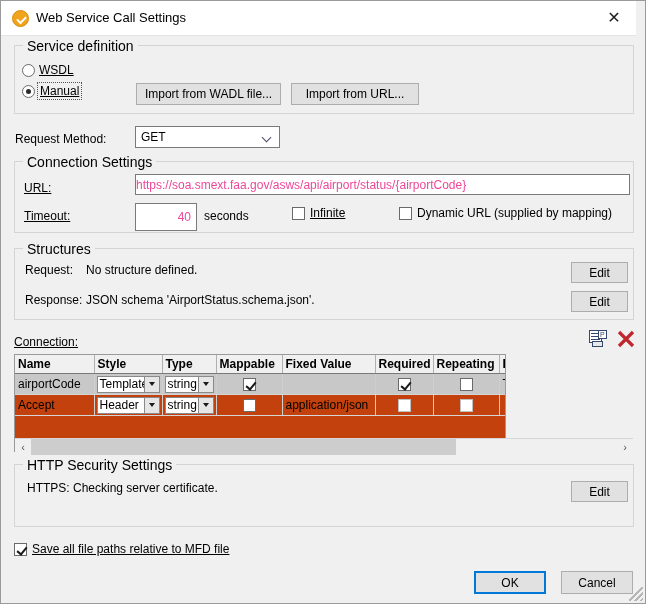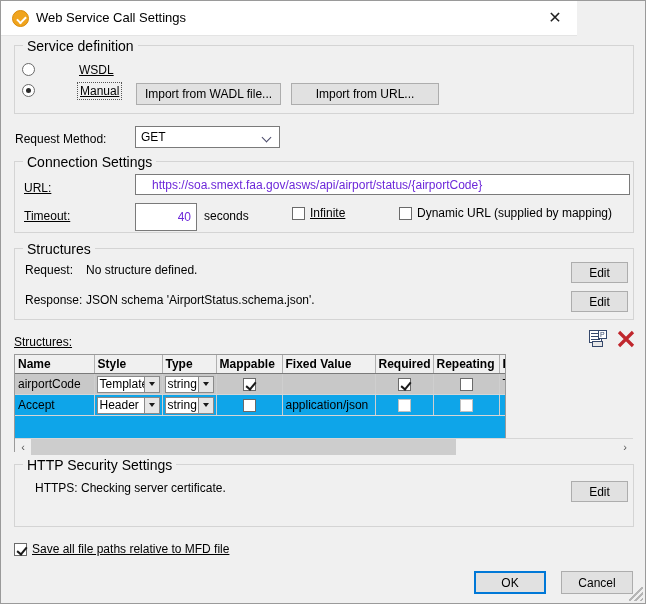--- a/index.html
+++ b/index.html
@@ -18,21 +18,21 @@
   #dialog {
     position: relative;
     width: 646px; height: 604px;
     background: #f0f0f0;
     border: 1px solid #9a9a9a;
   }
 
   
   #titlebar {
     position: absolute; left: 0; top: 0;
-    width: 576px; height: 35px;
+    width: 635px; height: 35px;
     background: #ffffff;
     border-bottom: 1px solid #e4e4e4;
   }
   #app-icon {
     position: absolute; left: 11px; top: 9px;
     width: 17px; height: 17px;
     border-radius: 50%;
     background: #f0a41e;
     border: 1px solid #d98b0a;
   }
@@ -81,21 +81,21 @@
   }
 
   .lbl {
     position: absolute;
     font-size: 12px;
     color: #000;
     white-space: nowrap;
   }
 
   
-  .radio-row { position: absolute; display: flex; align-items: flex-start; gap: 40px; }
+  .radio-row { position: absolute; display: flex; align-items: flex-end; }
   .radio {
     width: 13px; height: 13px;
     border-radius: 50%;
     border: 1px solid #6a6a6a;
     background: #fff;
     position: relative;
     flex: none;
   }
   .radio.checked::after {
     content: "";
@@ -130,22 +130,22 @@
     background: #e1e1e1;
   }
 
   
   .inp {
     position: absolute;
     background: #ffffff;
     border: 1px solid #7a7a7a;
     font-family: "Liberation Sans", sans-serif;
     font-size: 12px;
-    color: #6d28d9;
-    padding: 0 16px;
+    color: #ec4899;
+    padding: 0 0;
     outline: none;
   }
   .inp.num { text-align: right; padding-right: 5px; }
 
   .combo {
     position: absolute;
     background: #ffffff;
     border: 1px solid #7a7a7a;
     font-size: 12px;
     display: flex; align-items: center;
@@ -185,21 +185,21 @@
     transform: rotate(40deg);
   }
   .cbox.disabled { border-color: #c0c0c0; background: #fff; }
   .cb-label { margin-left: 5px; font-size: 12px; white-space: nowrap; }
 
   
   #grid-wrap {
     position: absolute;
     left: 13px; top: 353px;
     width: 492px; height: 98px;
-    background: #0ea5e9;
+    background: #c2410c;
     border: 1px solid #9a9a9a;
     overflow: hidden;
   }
   table.grid {
     border-collapse: collapse;
     table-layout: fixed;
     width: 660px;
     font-size: 12px;
   }
   table.grid th {
@@ -318,21 +318,21 @@
     <span class="radio-label" style="text-decoration:underline; text-decoration-skip-ink:none;">WSDL</span>
   </div>
 
   <div class="radio-row" style="left:21px; top:83px;">
     <span class="radio checked"></span>
     <span class="radio-label focusring" style="text-decoration:underline;">Manual</span>
   </div>
 
   <button class="btn" style="left:135px; top:82px; width:145px; height:22px;">Import from WADL file...</button>
 
-  <button class="btn" style="left:290px; top:82px; width:148px; height:22px;">Import from URL...</button>
+  <button class="btn" style="left:290px; top:82px; width:128px; height:22px;">Import from URL...</button>
 
   <span class="lbl" style="left:14px; top:131px;">Request Method:</span>
 
   <div class="combo" style="left:134px; top:125px; width:145px; height:22px;">
     <span>GET</span>
     <span class="chev"></span>
   </div>
 
   <div class="group" style="left:13px; top:160px; width:620px; height:72px;">
     <span class="group-title">Connection Settings</span>
@@ -363,21 +363,21 @@
   </div>
 
   <span class="lbl" style="left:24px; top:262px;">Request:</span>
   <span class="lbl" style="left:85px; top:262px;">No structure defined.</span>
   <button class="btn" style="left:570px; top:261px; width:57px; height:21px;">Edit</button>
 
   <span class="lbl" style="left:24px; top:292px;">Response:</span>
   <span class="lbl" style="left:85px; top:292px;">JSON schema 'AirportStatus.schema.json'.</span>
   <button class="btn" style="left:570px; top:290px; width:57px; height:21px;">Edit</button>
 
-  <span class="lbl" style="left:13px; top:334px; text-decoration:underline;">Structures:</span>
+  <span class="lbl" style="left:13px; top:334px; text-decoration:underline;">Connection:</span>
 
   <div id="param-toolbar">
     <span id="icon-addparam">
       <svg width="19" height="18" viewBox="0 0 19 18">
         <rect x="0.5" y="0.5" width="12" height="12" fill="#ffffff" stroke="#35486b"></rect>
         <line x1="2" y1="3.5" x2="11" y2="3.5" stroke="#35486b"></line>
         <line x1="2" y1="6.5" x2="11" y2="6.5" stroke="#35486b"></line>
         <line x1="2" y1="9.5" x2="11" y2="9.5" stroke="#35486b"></line>
         <rect x="9.5" y="0.5" width="8" height="8" fill="#ffffff" stroke="#35486b"></rect>
         <text x="11" y="7" font-family="Liberation Sans" font-size="7" fill="#35486b">P</text>
@@ -485,21 +485,21 @@
     <span class="track">
       <span class="thumb"></span>
     </span>
     <span class="arrow">›</span>
   </div>
 
   <div class="group" style="left:13px; top:463px; width:620px; height:63px;">
     <span class="group-title">HTTP Security Settings</span>
   </div>
 
-  <span class="lbl" style="left:34px; top:480px;">HTTPS: Checking server certificate.</span>
+  <span class="lbl" style="left:26px; top:480px;">HTTPS: Checking server certificate.</span>
 
   <button class="btn" style="left:570px; top:480px; width:57px; height:21px;">Edit</button>
 
   <div class="cbrow" style="left:13px; top:541px;">
     <span class="cbox checked"></span>
     <span class="cb-label" style="text-decoration:underline;">Save all file paths relative to MFD file</span>
   </div>
 
   <button class="btn default" style="left:473px; top:570px; width:72px; height:23px;">OK</button>
 

